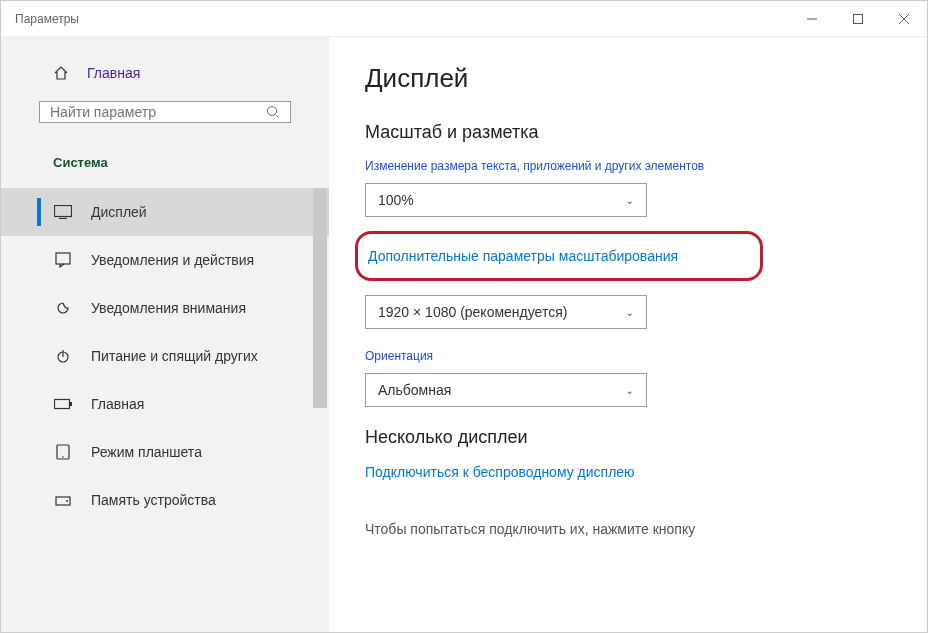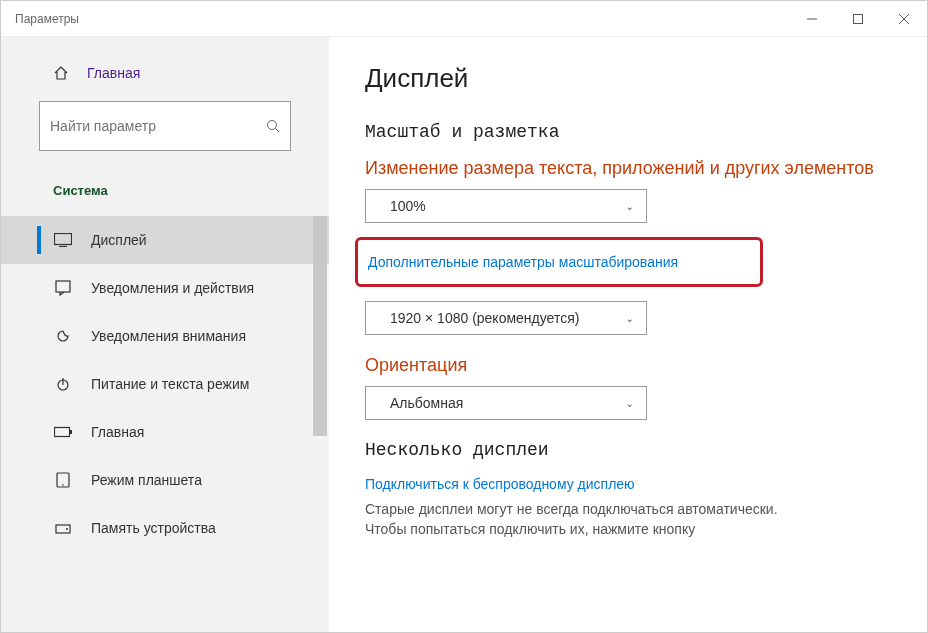--- a/index.html
+++ b/index.html
@@ -6,40 +6,40 @@
     body { background: #fff; width: 928px; height: 633px; overflow: hidden; position: relative; border: 1px solid #ccc; }
     .window { display: flex; flex-direction: column; height: 100%; }
     .titlebar { display: flex; align-items: center; height: 36px; padding-left: 14px; border-bottom: 1px solid #eee; }
     .titlebar-text { font-size: 12px; color: #666; flex: 1; }
     .win-controls { display: flex; }
     .win-btn { width: 46px; height: 36px; display: flex; align-items: center; justify-content: center; color: #555; font-size: 12px; }
     .content { display: flex; flex: 1; overflow: hidden; }
     .sidebar { width: 328px; background: #f2f2f2; padding-top: 20px; display: flex; flex-direction: column; }
     .home-row { display: flex; align-items: center; padding: 8px 20px 8px 52px; position: relative; font-size: 14px; color: #4c1d95; margin-bottom: 12px; }
     .home-row .icon { position: absolute; left: 56px; }
-    .search-box { margin: 0 38px 24px 38px; height: 50px; border: 1px solid #999; background: #fff; display: flex; align-items: center; padding: 0 10px; }
+    .search-box { margin: 0 38px 24px 38px; height: 22px; border: 1px solid #999; background: #fff; display: flex; align-items: center; padding: 0 10px; }
     .search-box input { border: none; outline: none; flex: 1; font-size: 14px; background: transparent; color: #666; }
     .search-box .search-icon { color: #666; font-size: 14px; }
     .category-title { font-size: 13px; font-weight: 600; color: #14532d; padding: 8px 52px 18px 52px; }
     .nav-list { list-style: none; flex: 1; position: relative; }
     .nav-item { display: flex; align-items: center; height: 48px; padding-left: 52px; font-size: 14px; color: #333; position: relative; cursor: pointer; }
     .nav-item.active { background: #d8d8d8; }
     .nav-item.active::before { content: ''; position: absolute; left: 36px; top: 10px; bottom: 10px; width: 4px; background: #0078d4; }
     .nav-item .icon { width: 20px; display: inline-flex; justify-content: center; margin-right: 18px; color: #444; }
     .nav-item .label { }
     .scrollbar { position: absolute; right: 2px; top: 0; bottom: 0; width: 14px; }
     .scrollbar-thumb { position: absolute; right: 0; top: 0; width: 14px; height: 220px; background: #c8c8c8; }
     .main { flex: 1; padding: 26px 30px 0 36px; overflow: hidden; position: relative; }
     .page-title { font-size: 26px; font-weight: 400; color: #222; margin-bottom: 28px; }
-    .section-title { font-size: 18px; font-weight: 400; color: #222; margin-bottom: 16px; font-family: Liberation Mono, monospace; }
-    .field-label { font-size: 18px; color: #c2410c; margin-bottom: 10px; }
-    .select-box { width: 282px; height: 34px; border: 1px solid #999; display: flex; align-items: center; padding: 0 24px; font-size: 14px; color: #333; margin-bottom: 20px; position: relative; cursor: pointer; }
+    .section-title { font-size: 18px; font-weight: 400; color: #222; margin-bottom: 16px; }
+    .field-label { font-size: 12px; color: #1d4ed8; margin-bottom: 10px; }
+    .select-box { width: 282px; height: 34px; border: 1px solid #999; display: flex; align-items: center; padding: 0 12px; font-size: 14px; color: #333; margin-bottom: 20px; position: relative; cursor: pointer; }
     .select-box .chev { position: absolute; right: 12px; font-size: 10px; color: #555; }
-    .link { color: #0078d4; font-size: 14px; margin-bottom: 8px; display: block; cursor: pointer; }
-    .highlight-box { border: 3px solid #c01d2c; border-radius: 6px; padding: 14px 0 14px 0; margin: -6px 0 14px -10px; width: 408px; display: flex; align-items: center; padding-left: 10px; }
+    .link { color: #0078d4; font-size: 14px; margin-bottom: 20px; display: block; cursor: pointer; }
+    .highlight-box { border: 3px solid #c01d2c; border-radius: 16px; padding: 14px 0 14px 0; margin: -6px 0 14px -10px; width: 408px; display: flex; align-items: center; padding-left: 10px; }
     .highlight-box .link { margin-bottom: 0; }
     .secondary-section { margin-top: 10px; }
     .note-text { font-size: 14px; color: #555; margin-top: 6px; line-height: 1.4; }
     svg { display: block; }
   </style>
 </head>
 <body>
 
 <div class="window">
   <div class="titlebar">
@@ -114,21 +114,21 @@
             </span>
           <span class="label">Уведомления внимания</span>
         </li>
         <li class="nav-item">
           <span class="icon">
               <svg width="16" height="16" viewBox="0 0 16 16">
                 <circle cx="8" cy="9" r="5" fill="none" stroke="#333" stroke-width="1.2"></circle>
                 <line x1="8" y1="2" x2="8" y2="9" stroke="#333" stroke-width="1.2"></line>
               </svg>
             </span>
-          <span class="label">Питание и текста режим</span>
+          <span class="label">Питание и спящий других</span>
         </li>
         <li class="nav-item">
           <span class="icon">
               <svg width="18" height="12" viewBox="0 0 18 12">
                 <rect x="0.5" y="1.5" width="15" height="9" fill="none" stroke="#333" stroke-width="1.2"></rect>
                 <rect x="16" y="4" width="2" height="4" fill="#333"></rect>
               </svg>
             </span>
           <span class="label">Главная</span>
         </li>
@@ -180,18 +180,18 @@
       <div class="select-box">
         <span>Альбомная</span>
         <span class="chev">⌄</span>
       </div>
 
       <h2 class="section-title secondary-section">Несколько дисплеи</h2>
 
       <a class="link">Подключиться к беспроводному дисплею</a>
 
       <div class="note-text">
-        <span>Старые дисплеи могут не всегда подключаться автоматически.</span><br>
+        <br>
         <span>Чтобы попытаться подключить их, нажмите кнопку</span>
       </div>
     </div>
   </div>
 </div>
 
 </body></html>

